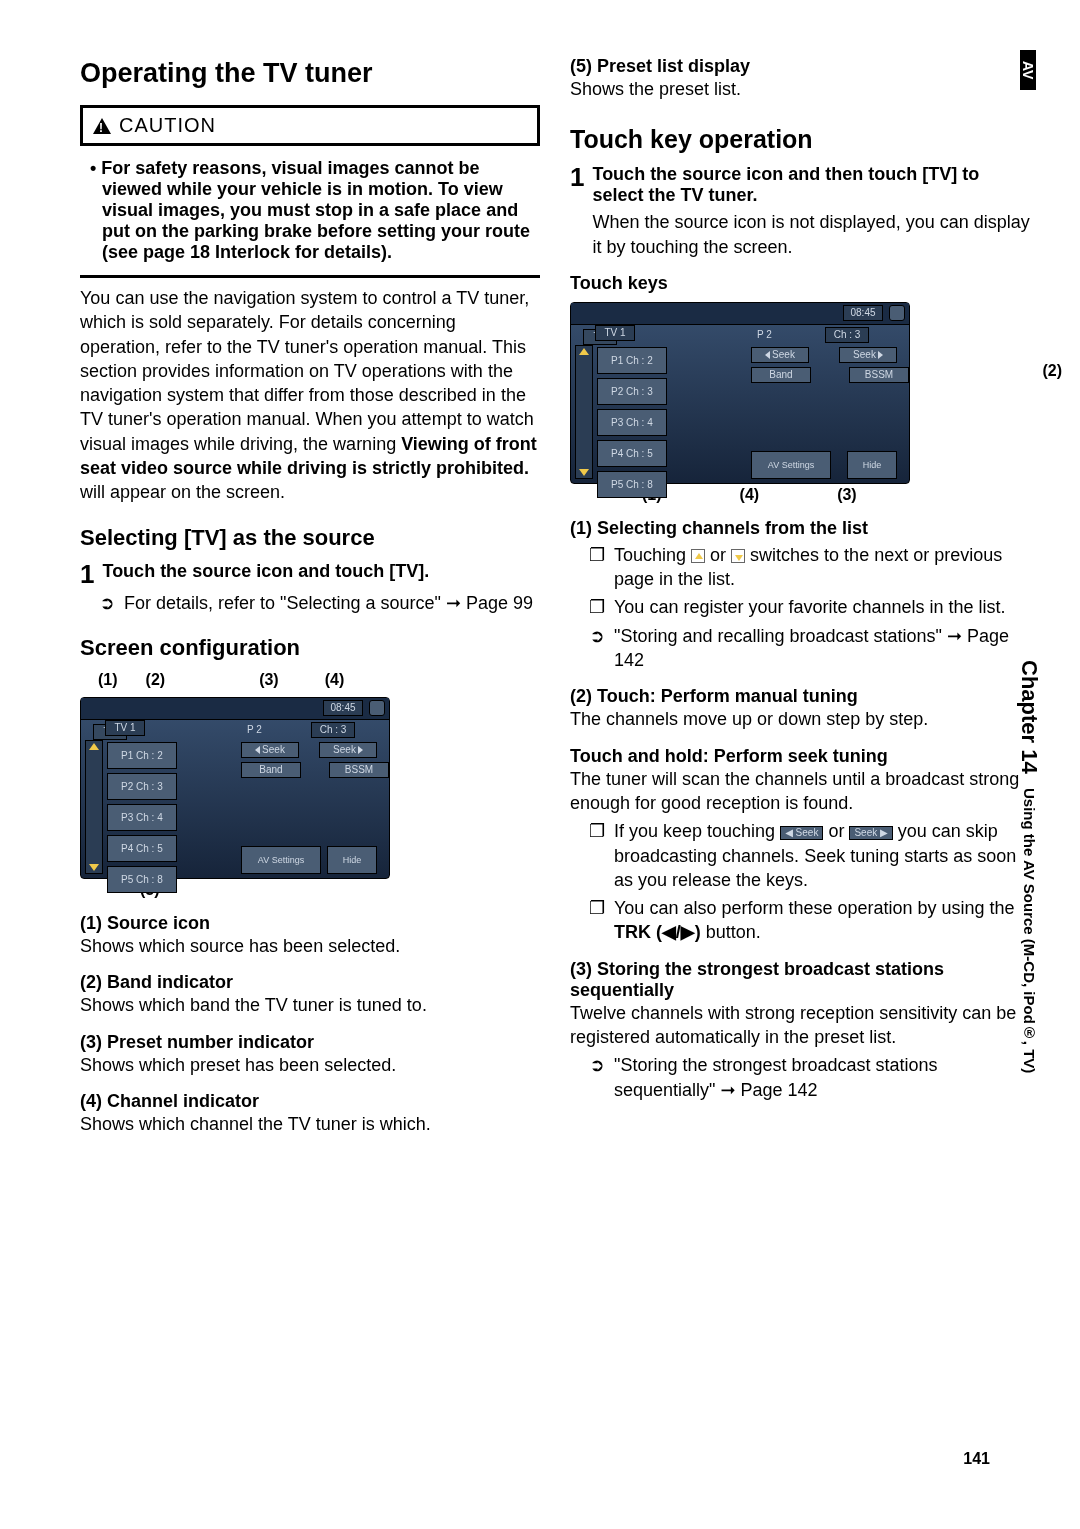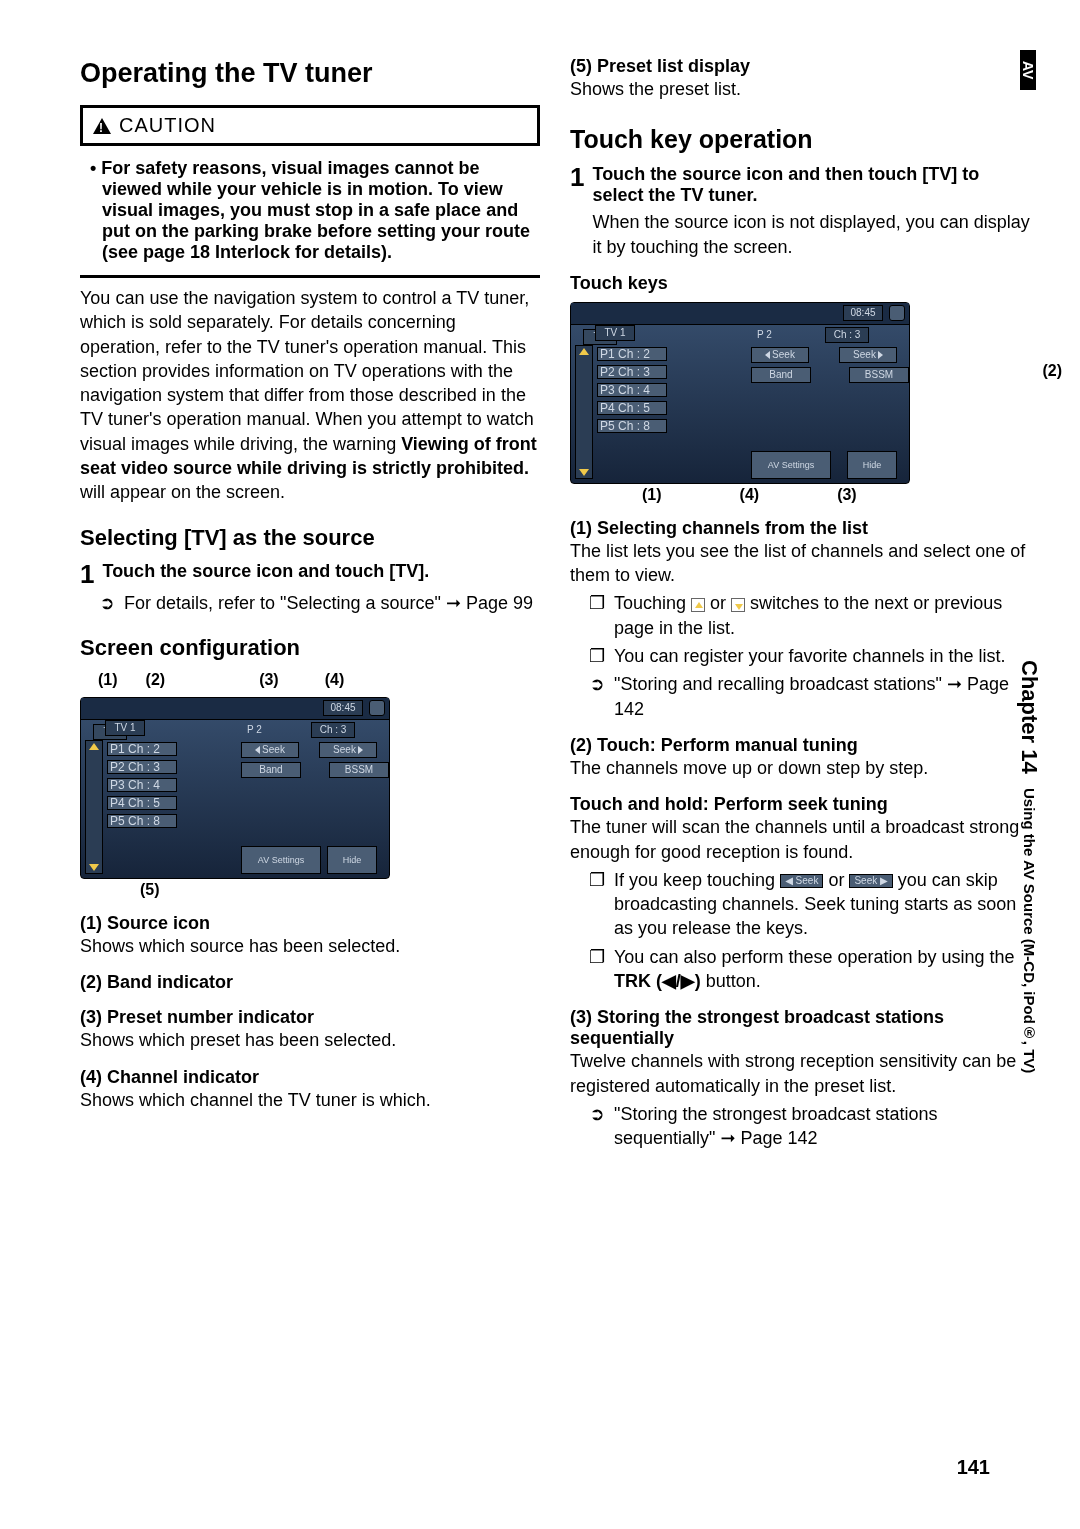--- a/index.html
+++ b/index.html
@@ -30,38 +30,38 @@
   .tv-tv1 { position: absolute; top: 22px; left: 24px; width: 40px; height: 16px; background: #2b3d54; border: 1px solid #000; display: flex; align-items: center; justify-content: center; }
   .tv-preset { position: absolute; top: 26px; left: 166px; }
   .tv-ch { position: absolute; top: 24px; left: 230px; width: 44px; height: 16px; background: #2b3d54; border: 1px solid #000; display: flex; align-items: center; justify-content: center; }
   .tv-time { position: absolute; top: 2px; right: 26px; width: 40px; height: 16px; background: #2b3d54; border: 1px solid #000; display: flex; align-items: center; justify-content: center; }
   .tv-homebtn { position: absolute; top: 2px; right: 4px; width: 16px; height: 16px; background: #4a5d74; border: 1px solid #000; border-radius: 3px; }
   .tv-left { position: absolute; top: 42px; left: 4px; bottom: 4px; width: 18px; background: #2b3d54; border: 1px solid #000; display: flex; flex-direction: column; justify-content: space-between; align-items: center; padding: 2px 0; }
   .tv-left .arr { width: 0; height: 0; border-left: 5px solid transparent; border-right: 5px solid transparent; }
   .tv-left .arr.up { border-bottom: 7px solid #f0c94a; }
   .tv-left .arr.dn { border-top: 7px solid #f0c94a; }
   .tv-presets { position: absolute; top: 44px; left: 26px; width: 70px; }
-  .tv-presets div { height: 14px; margin-bottom: 4px; background: #4a5d74; border: 1px solid #000; display: flex; align-items: center; padding-left: 2px; font-size: 12px; }
+  .tv-presets div { height: 27px; margin-bottom: 4px; background: #4a5d74; border: 1px solid #000; display: flex; align-items: center; padding-left: 13px; font-size: 10px; }
   .tv-seek { position: absolute; top: 44px; width: 58px; height: 16px; background: #4a5d74; border: 1px solid #000; display: flex; align-items: center; justify-content: center; gap: 2px; }
   .tv-seek.l { left: 160px; }
   .tv-seek.r { right: 12px; }
   .tv-band { position: absolute; top: 64px; width: 60px; height: 16px; background: #4a5d74; border: 1px solid #000; display: flex; align-items: center; justify-content: center; }
   .tv-band.l { left: 160px; }
   .tv-band.r { right: 0; }
   .tv-bot { position: absolute; bottom: 4px; height: 28px; background: #4a5d74; border: 1px solid #000; display: flex; align-items: center; justify-content: center; font-size: 9px; }
   .tv-bot.av { left: 160px; width: 80px; }
   .tv-bot.hide { right: 12px; width: 50px; }
   .tri-l { display:inline-block; width:0;height:0;border-top:4px solid transparent;border-bottom:4px solid transparent;border-right:5px solid #cfd8e4; }
   .tri-r { display:inline-block; width:0;height:0;border-top:4px solid transparent;border-bottom:4px solid transparent;border-left:5px solid #cfd8e4; }
   .side-tab { position: absolute; right: 30px; top: 50px; width: 30px; }
   .side-tab .blk { background: #000; color: #fff; writing-mode: vertical-rl; text-align: center; font-size: 14px; font-weight: bold; padding: 6px 0; height: 40px; }
   .side-label { position: absolute; right: 38px; top: 660px; writing-mode: vertical-rl; }
   .side-label .chap { font-size: 22px; font-weight: bold; }
   .side-label .sec { font-size: 15px; font-weight: bold; margin-top: 10px; }
-  .page-num { position: absolute; bottom: 50px; right: 90px; font-size: 20px; font-weight: bold; }
+  .page-num { position: absolute; bottom: 61px; right: 90px; font-size: 16px; font-weight: bold; }
   .inline-btn { display:inline-block; background:#4a5d74; color:#cfd8e4; border:1px solid #000; font-size:10px; padding:0 4px; height:14px; line-height:12px; vertical-align: middle; }
   .inline-arrow { display:inline-block; width:14px; height:14px; border:1px solid #666; vertical-align:middle; position:relative; }
   .inline-arrow::after { content:""; position:absolute; left:3px; top:1px; width:0;height:0;border-left:4px solid transparent;border-right:4px solid transparent; }
   .inline-arrow.up::after { border-bottom:6px solid #f0c94a; top:3px; }
   .inline-arrow.dn::after { border-top:6px solid #f0c94a; top:5px; }
   .callout-top { display:flex; font-size:16px; font-weight:bold; padding-left:18px; gap:28px; }
   .callout-bot { font-size:16px; font-weight:bold; padding-left:60px; margin-top:2px; }
   .callout-r2-b { display:flex; font-size:16px; font-weight:bold; gap:78px; padding-left:72px; margin-top:2px; }
   .r2wrap { position:relative; }
   .r2lbl { position:absolute; right:-32px; top:60px; font-size:16px; font-weight:bold; }
@@ -148,20 +148,21 @@
           <div class="tv-band r">BSSM</div>
           <div class="tv-bot av">AV Settings</div>
           <div class="tv-bot hide">Hide</div>
         </div>
       </div>
       <div class="callout-bot">(5)</div>
 
       <div class="sub-h">(1) Source icon</div>
       <div class="sub-d">Shows which source has been selected.</div>
       <div class="sub-h">(2) Band indicator</div>
+      <div class="sub-d">Shows which band the TV tuner is tuned to.</div>
       <div class="sub-h">(3) Preset number indicator</div>
       <div class="sub-d">Shows which preset has been selected.</div>
       <div class="sub-h">(4) Channel indicator</div>
       <div class="sub-d">Shows which channel the TV tuner is which.</div>
     </div>
 
     <div class="col">
       <div class="sub-h" style="margin-top:6px">(5) Preset list display</div>
       <div class="sub-d">Shows the preset list.</div>
 
@@ -212,21 +213,20 @@
         </div>
         <div class="r2lbl">(2)</div>
       </div>
       <div class="callout-r2-b">
         <span>(1)</span>
         <span>(4)</span>
         <span>(3)</span>
       </div>
 
       <div class="sub-h">(1) Selecting channels from the list</div>
-      <div class="sub-d">The list lets you see the list of channels and select one of them to view.</div>
 
       <div class="note">
         <div class="sym">❐</div>
         <div>
           <span>Touching </span><span class="inline-arrow up"></span><span> or </span><span class="inline-arrow dn"></span><span> switches to the next or previous page in the list.</span>
         </div>
       </div>
       <div class="note">
         <div class="sym">❐</div>
         <div>You can register your favorite channels in the list.</div>

